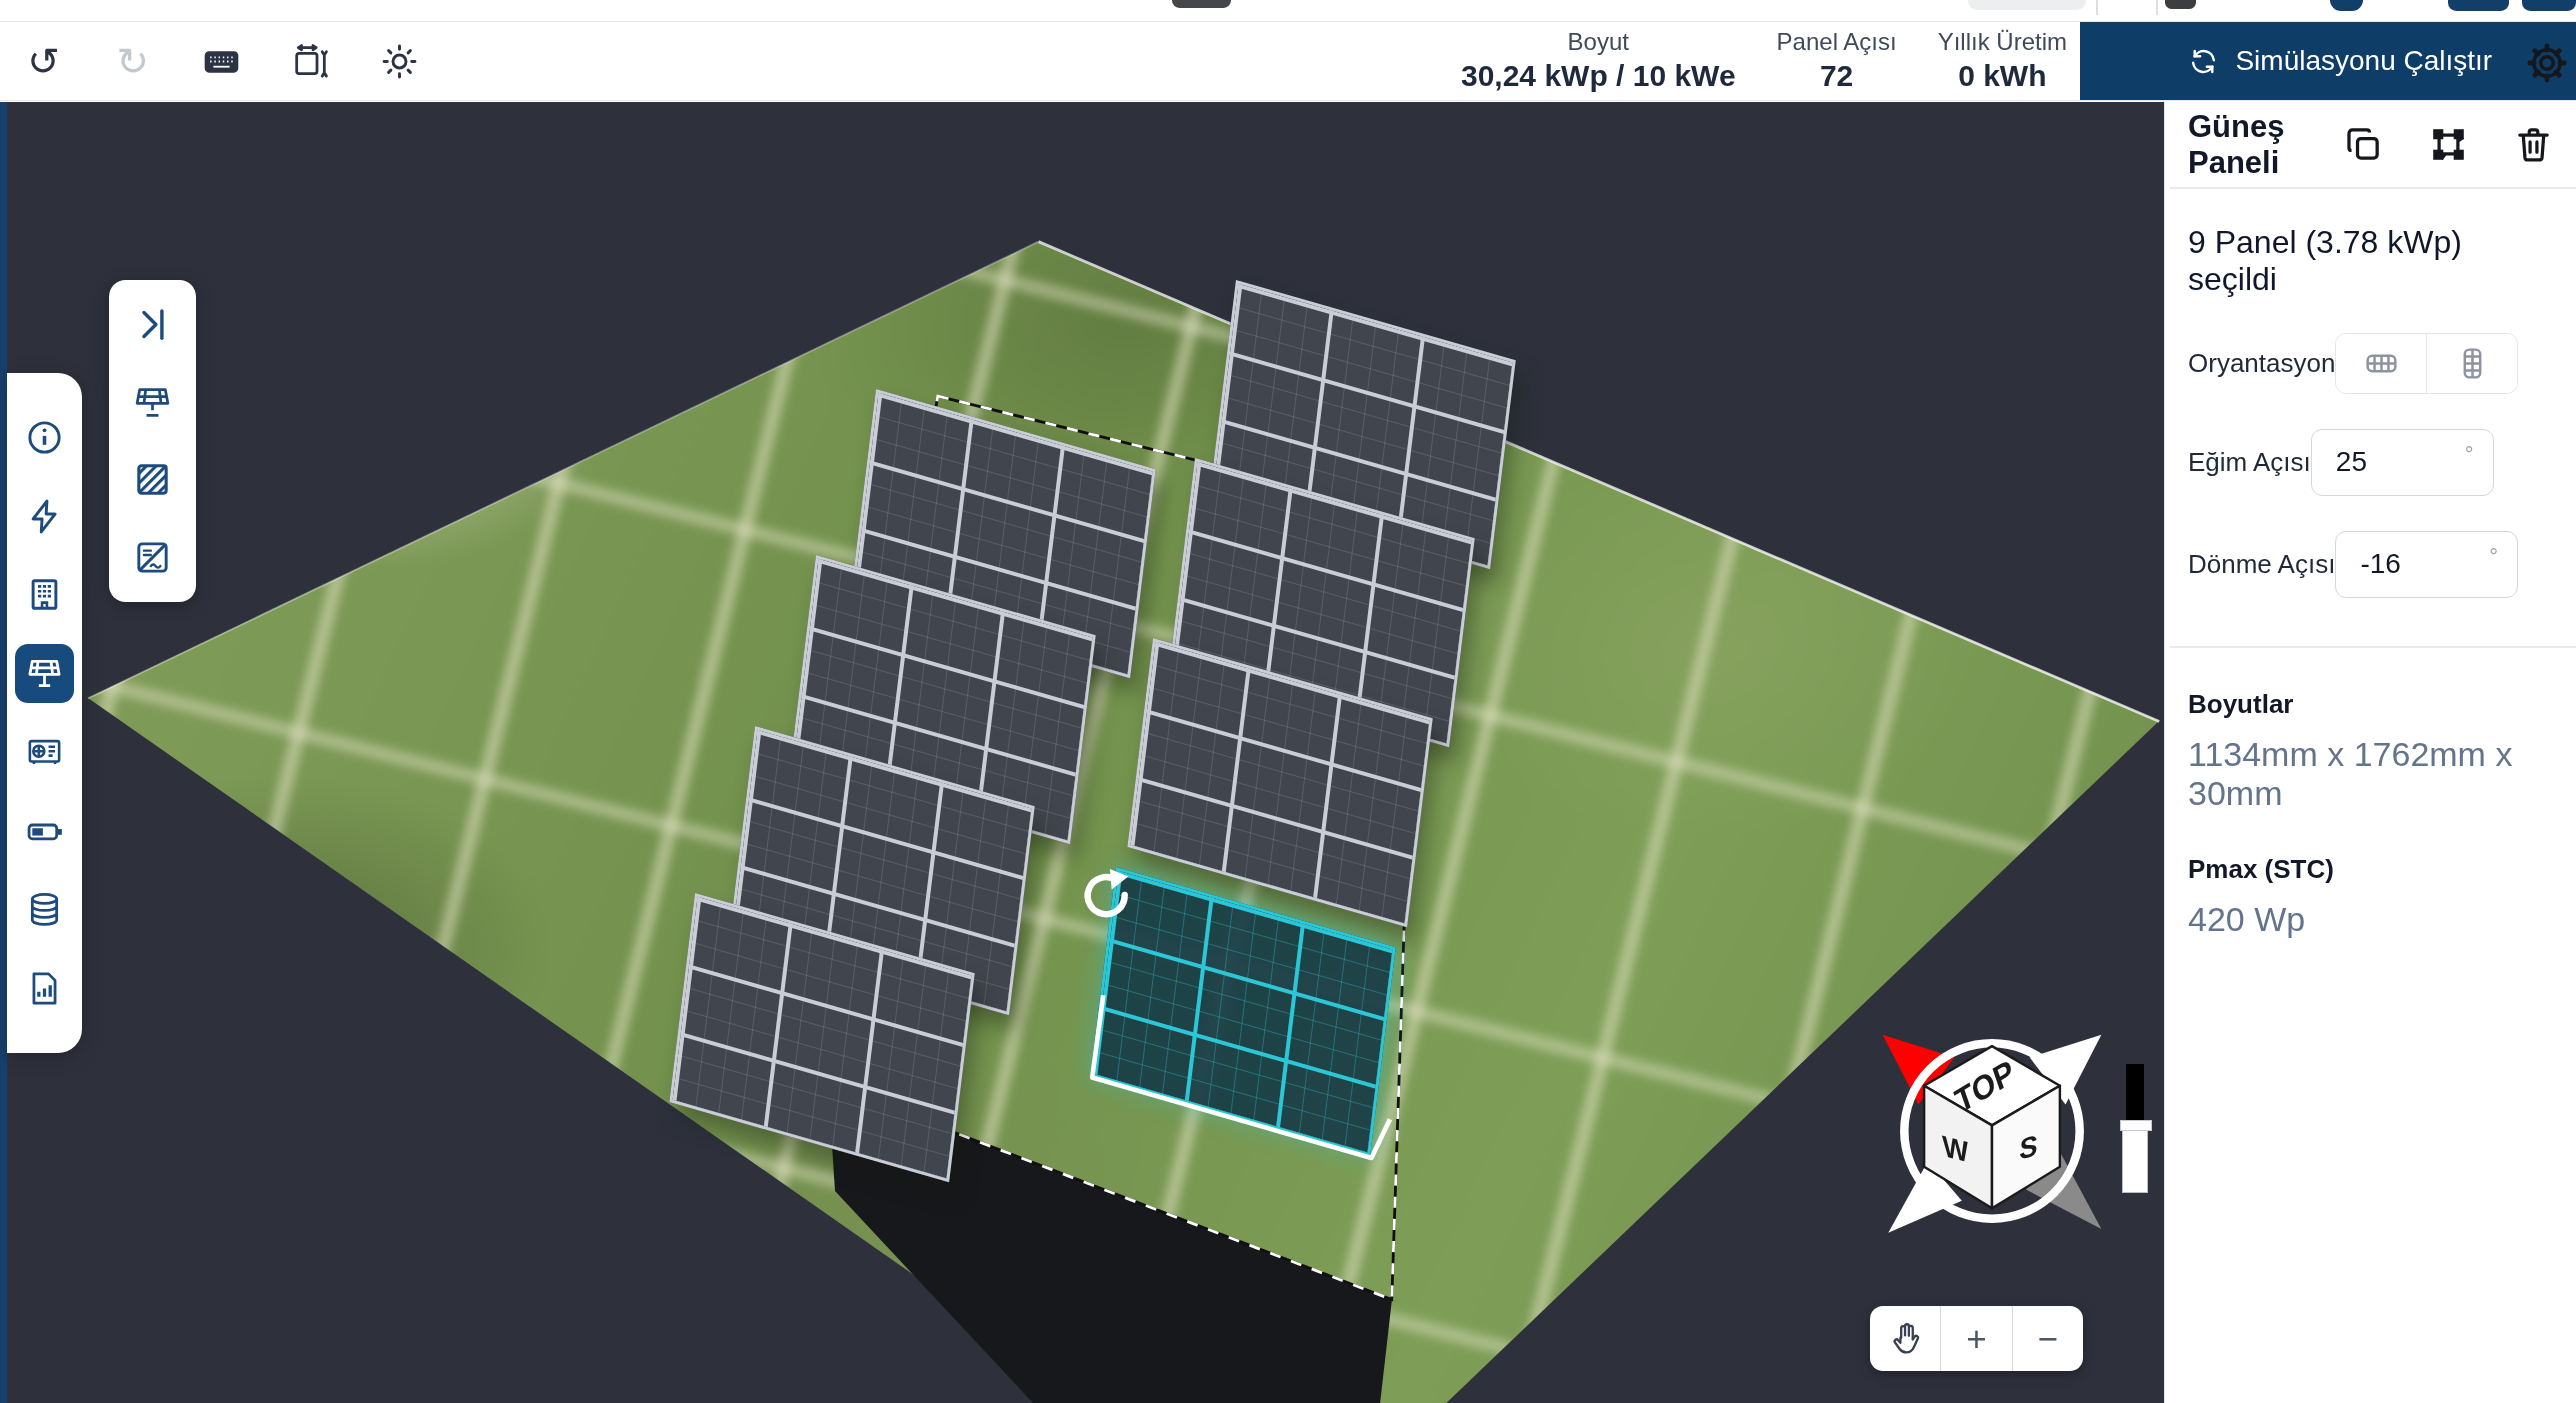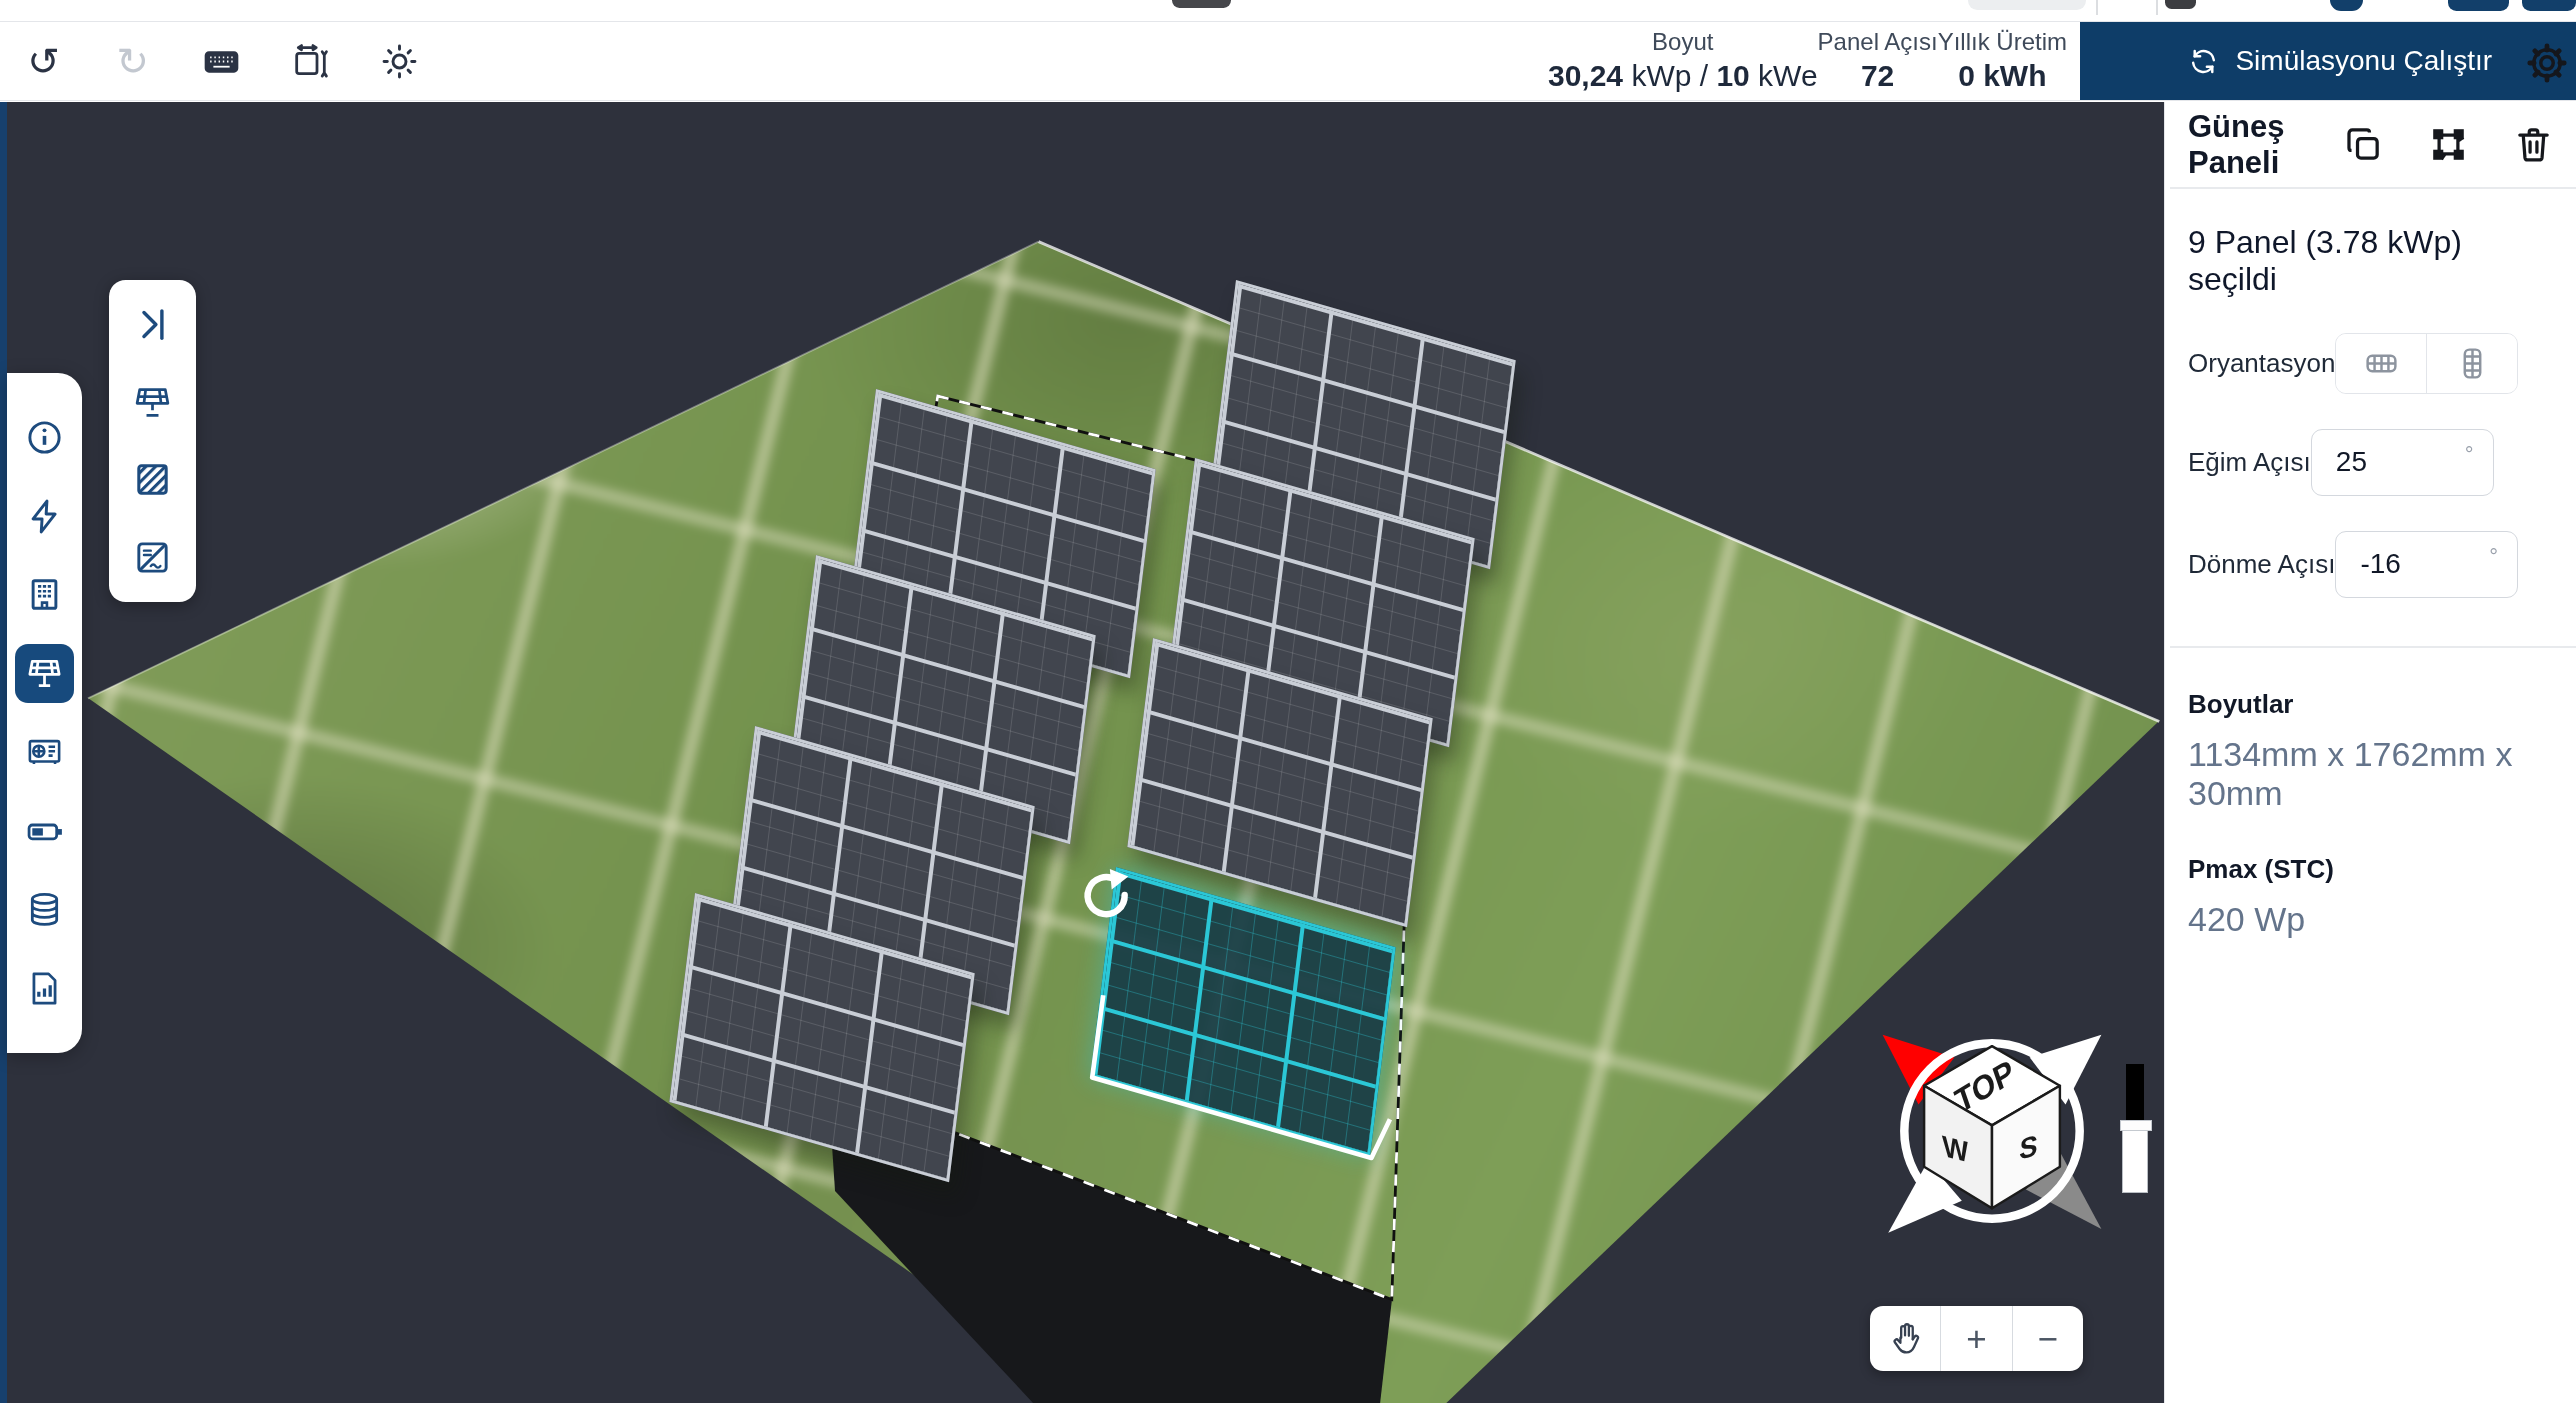--- a/index.html
+++ b/index.html
@@ -12,25 +12,25 @@
   .ts-shape { position:absolute; top:0; }
 
   
   .toolbar { position:absolute; left:0; top:21px; width:2576px; height:80px; background:#fff;
              border-top:0.9px solid #e4e6ea; border-bottom:0.9px solid #e4e6ea; }
   .tb-left { position:absolute; left:22px; top:0; height:100%; display:flex; align-items:center; gap:46px; }
   .tb-icon { width:43px; height:43px; display:flex; align-items:center; justify-content:center;
              color:#2b3344; font-size:39px; line-height:1; cursor:pointer; }
   .tb-icon svg { width:39px; height:39px; }
   .tb-icon.disabled { color:#c3c8d0; }
-  .stats { position:absolute; right:509px; top:0; height:100%; display:flex; align-items:center; }
+  .stats { position:absolute; right:509px; top:0; height:100%; display:flex; align-items:center; gap:41px; }
   .stat { display:flex; flex-direction:column; align-items:center; line-height:1.25; }
   .stat-label { font-size:24px; color:#3f4a5a; }
   .stat-value { font-size:30px; font-weight:bold; color:#1e293b; }
-  .stat-value .u { font-weight:normal; }
+  .stat-value .u { font-weight:bold; }
   .chevron-btn { position:absolute; right:444px; top:24px; width:41px; height:33px; color:#2b3344; cursor:pointer; }
   .run-btn { position:absolute; left:2080px; top:0; width:520px; height:100%; background:#0e3d68; color:#fff;
              display:flex; align-items:center; justify-content:center; gap:16.6px; font-size:28px; border:none; cursor:pointer; }
   .gear-btn { position:absolute; right:7.4px; top:18.5px; width:44px; height:44px; color:#15171c; cursor:pointer; }
 
   
   .canvas { position:absolute; left:0; top:102px; width:2164px; height:1302px; background:#2e313c; overflow:hidden; }
   .edge-strip { position:absolute; left:0; top:0; width:6.5px; height:100%; background:#17406d; }
 
   .grass { position:absolute; inset:0; clip-path:polygon(1038px 140px, 2159px 619px, 1299px 1442px, 88px 596px); }

